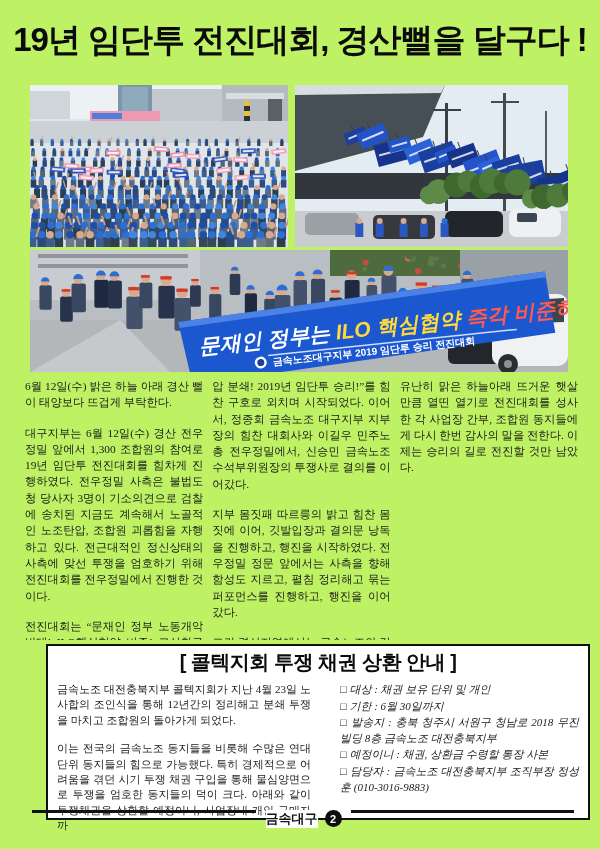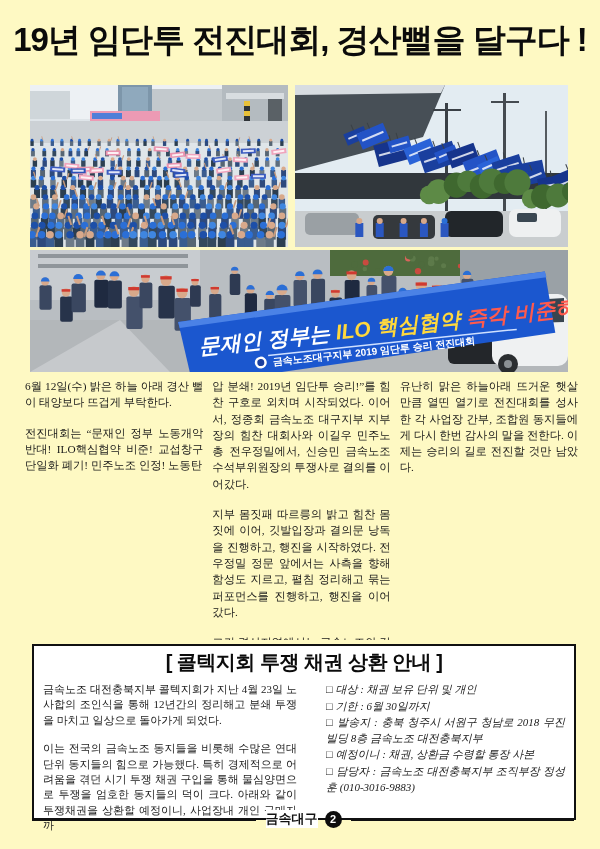--- a/index.html
+++ b/index.html
@@ -1,39 +1,39 @@
 <!DOCTYPE html>
 <html><head>
 <meta charset="utf-8">
 <style>
   html,body{margin:0;padding:0;background:#fff;}
-  .page{position:relative;width:600px;height:849px;background:#fef9c3;overflow:hidden;
+  .page{position:relative;width:600px;height:849px;background:#bef264;overflow:hidden;
         font-family:"Liberation Serif","DejaVu Serif",serif;color:#1a1a1a;}
   .headline{position:absolute;top:18px;left:0;width:600px;text-align:center;
             font-family:"Liberation Sans","DejaVu Sans",sans-serif;
             font-weight:800;font-size:33px;letter-spacing:-1px;color:#0b0b0b;white-space:nowrap;}
   .photo{position:absolute;overflow:hidden;background:#dfe5e9;}
   .photo svg{display:block;width:100%;height:100%;}
   #photo-rally{left:30px;top:85px;width:258px;height:162px;}
   #photo-flags{left:295px;top:85px;width:273px;height:162px;}
   #photo-march{left:30px;top:250px;width:538px;height:122px;}
   .article{position:absolute;left:25px;top:378px;width:553px;height:262px;
            display:flex;gap:9px;overflow:hidden;}
   .col{flex:1;min-width:0;}
   .col p{margin:0 0 14px 0;font-size:11.3px;line-height:16.3px;text-align:justify;
          word-break:break-all;color:#181818;}
-  .notice{position:absolute;left:32px;top:644px;width:544px;height:176px;
+  .notice{position:absolute;left:46px;top:644px;width:544px;height:176px;
           border:2px solid #111;background:#fff;box-sizing:border-box;}
   .notice-title{margin-top:3px;text-align:center;font-family:"Liberation Sans","DejaVu Sans",sans-serif;
           font-weight:800;font-size:20px;letter-spacing:-0.5px;color:#0b0b0b;}
   .notice-cols{display:flex;gap:14px;padding:6px 9px 0 9px;}
   .ncol{flex:1;min-width:0;font-size:11px;line-height:15.4px;text-align:justify;word-break:break-all;}
   .ncol p{margin:0 0 13px 0;}
   .nitem{font-style:italic;margin:0 0 1px 0;line-height:15.6px;padding-left:15px;}
-  .footer{position:absolute;left:32px;top:810px;width:542px;display:flex;align-items:center;}
+  .footer{position:absolute;left:32px;top:810px;width:542px;display:flex;align-items:flex-start;}
   .footer .rule{flex:1;height:3px;background:#111;}
   .footer-label{margin:0 7px 0 10px;font-family:"Liberation Sans","DejaVu Sans",sans-serif;
           font-weight:700;font-size:13px;color:#111;background:#fff;}
   .page-num{width:17px;height:17px;border-radius:50%;background:#0d0d0d;color:#fff;
           display:inline-flex;align-items:center;justify-content:center;
           font-family:"Liberation Sans","DejaVu Sans",sans-serif;font-weight:700;font-size:11px;
           margin-right:9px;}
 </style>
 </head>
 <body>
@@ -1045,37 +1045,38 @@
         <circle cx="228" cy="101" r="6" fill="#ffffff"></circle>
         <circle cx="228" cy="101" r="3.5" fill="#1b3f9e"></circle>
         <text x="240" y="105" font-size="10" font-weight="bold" fill="#ffffff" font-family="Liberation Sans, DejaVu Sans, sans-serif">금속노조대구지부 2019 임단투 승리 전진대회</text>
       </g>
     </svg>
   </div>
 
   <div class="article">
     <div class="col">
       <p>6월 12일(수) 밝은 하늘 아래 경산 뻘이 태양보다 뜨겁게 부탁한다.</p>
+      <p>대구지부는 6월 12일(수) 경산 전우정밀 앞에서 1,300 조합원의 참여로 19년 임단투 전진대회를 힘차게 진행하였다. 전우정밀 사측은 불법도청 당사자 3명이 기소의견으로 검찰에 송치된 지금도 계속해서 노골적인 노조탄압, 조합원 괴롭힘을 자행하고 있다. 전근대적인 정신상태의 사측에 맞선 투쟁을 엄호하기 위해 전진대회를 전우정밀에서 진행한 것이다.</p>
       <p>전진대회는 “문재인 정부 노동개악 반대! ILO핵심협약 비준! 교섭창구 단일화 폐기! 민주노조 인정! 노동탄</p>
     </div>
     <div class="col">
       <p>압 분쇄! 2019년 임단투 승리!”를 힘찬 구호로 외치며 시작되었다. 이어서, 정종회 금속노조 대구지부 지부장의 힘찬 대회사와 이길우 민주노총 전우정밀에서, 신승민 금속노조 수석부위원장의 투쟁사로 결의를 이어갔다.</p>
       <p>지부 몸짓패 따르릉의 밝고 힘찬 몸짓에 이어, 깃발입장과 결의문 낭독을 진행하고, 행진을 시작하였다. 전우정밀 정문 앞에서는 사측을 향해 함성도 지르고, 펼침 정리해고 묶는 퍼포먼스를 진행하고, 행진을 이어갔다.</p>
       <p>그간 경산지역에서는 금속노조의 깃발을 홀로 사수해온 동원금속을 제</p>
     </div>
     <div class="col">
       <p>유난히 맑은 하늘아래 뜨거운 햇살만큼 열띤 열기로 전진대회를 성사한 각 사업장 간부, 조합원 동지들에게 다시 한번 감사의 말을 전한다. 이제는 승리의 길로 전진할 것만 남았다.</p>
     </div>
   </div>
 
   <div class="notice">
     <div class="notice-title">[ 콜텍지회 투쟁 채권 상환 안내 ]</div>
     <div class="notice-cols">
       <div class="ncol">
-        <p>금속노조 대전충북지부 콜텍지회가 지난 4월 23일 노사합의 조인식을 통해 12년간의 정리해고 분쇄 투쟁을 마치고 일상으로 돌아가게 되었다.</p>
+        <p>금속노조 대전충북지부 콜텍지회가 지난 4월 23일 노사합의 조인식을 통해 12년간의 정리해고 분쇄 투쟁을 마치고 조합원의 돌아가게 되었다.</p>
         <p>이는 전국의 금속노조 동지들을 비롯해 수많은 연대 단위 동지들의 힘으로 가능했다. 특히 경제적으로 어려움을 겪던 시기 투쟁 채권 구입을 통해 물심양면으로 투쟁을 엄호한 동지들의 덕이 크다. 아래와 같이 투쟁채권을 상환할 예정이니, 사업장내 개인 구매자까</p>
       </div>
       <div class="ncol">
         <div class="nitem">□ 대상 : 채권 보유 단위 및 개인</div>
         <div class="nitem">□ 기한 : 6월 30일까지</div>
         <div class="nitem">□ 발송지 : 충북 청주시 서원구 청남로 2018 무진빌딩 8층 금속노조 대전충북지부</div>
         <div class="nitem">□ 예정이니 : 채권, 상환금 수령할 통장 사본</div>
         <div class="nitem">□ 담당자 : 금속노조 대전충북지부 조직부장 정성훈 (010-3016-9883)</div>
       </div>
     </div>

